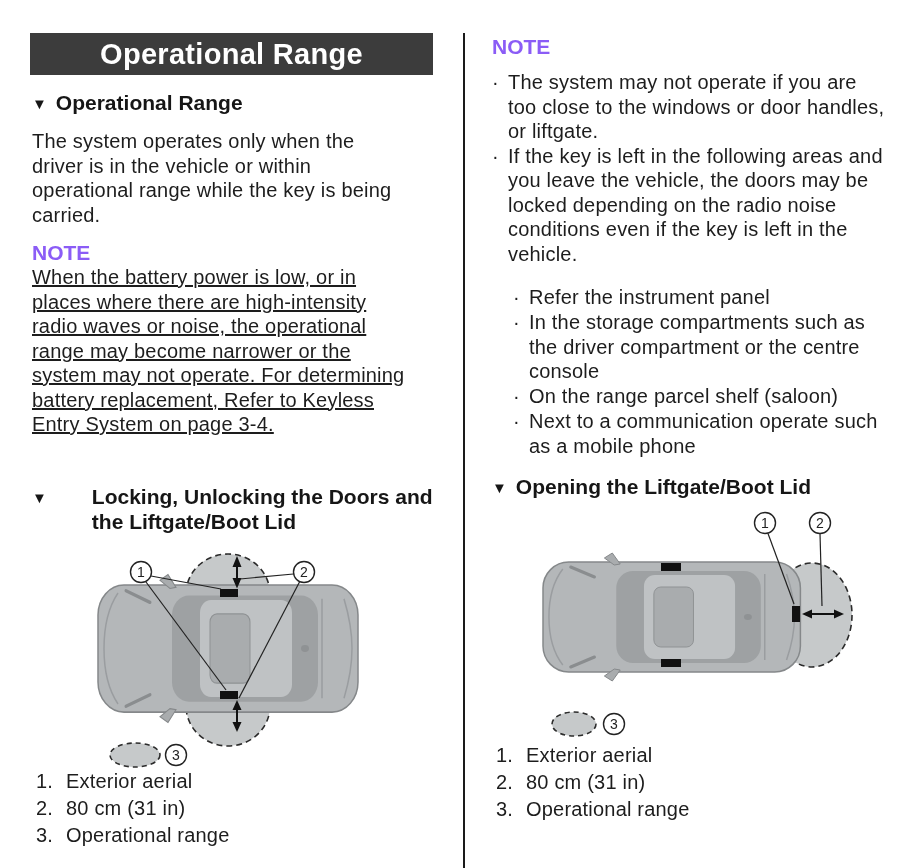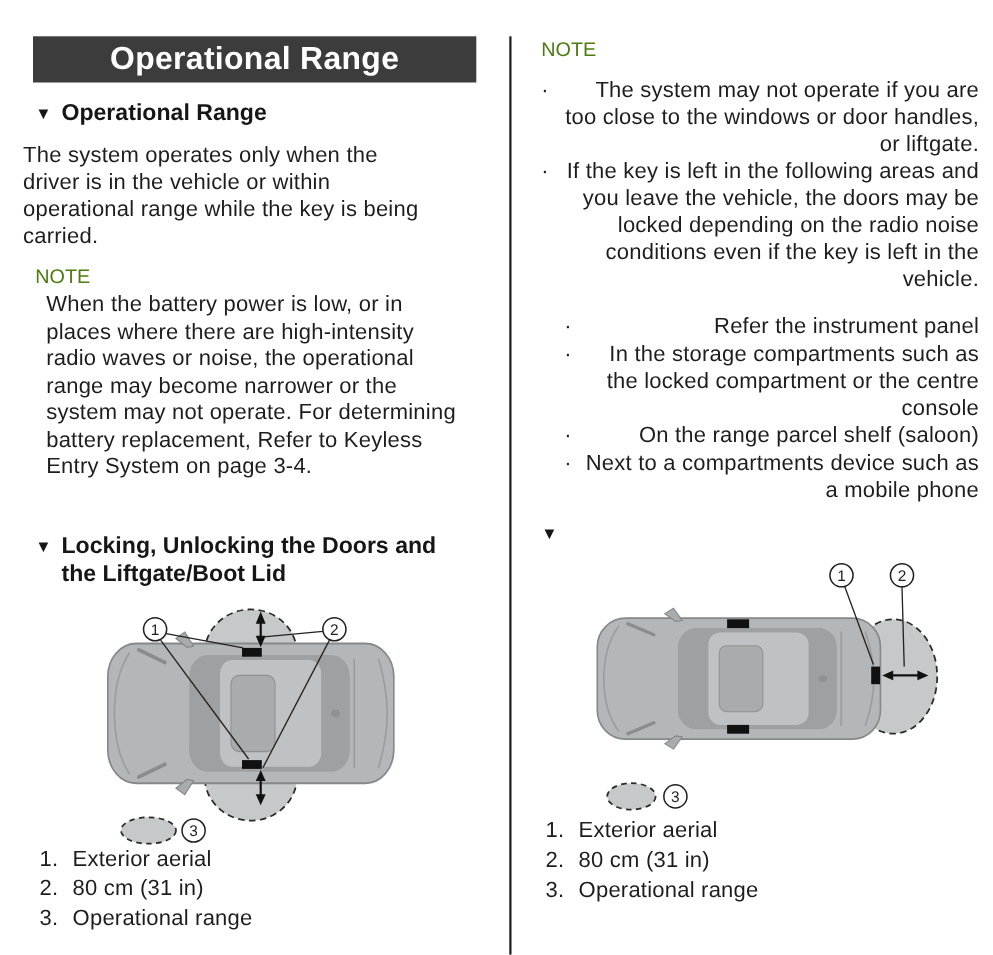--- a/index.html
+++ b/index.html
@@ -23,26 +23,26 @@
   .sec-head{
     display:flex;align-items:baseline;
     font-size:21px;font-weight:bold;color:#161616;
     line-height:25px;
   }
   .sec-head .tri{font-size:15px;margin-right:9px;flex:0 0 auto;transform:translateY(-1px);}
 
   .body-text{
     font-size:20px;line-height:24.5px;letter-spacing:0.2px;color:#1d1d1d;
   }
-  .note-label{font-size:18px;font-weight:normal;color:#4d7c0f;}
+  .note-label{font-size:21px;font-weight:bold;color:#8b5cf6;}
 
   
   .b-row{display:flex;}
   .b-row .dot{flex:0 0 16px;}
-  .b-row .b-text{flex:1 1 auto;text-align:right;}
+  .b-row .b-text{flex:1 1 auto;}
 
   
   .num-list{font-size:20px;line-height:27px;letter-spacing:0.2px;}
   .num-row{display:flex;}
   .num-row .n{flex:0 0 30px;}
 
   .divider{
     left:463px;top:33px;width:2px;height:835px;background:#1a1a1a;
   }
 
@@ -53,29 +53,29 @@
 
 <div class="abs banner">
   <span>Operational Range</span>
 </div>
 
 <div class="abs sec-head" style="left:32px;top:90px;width:410px;">
   <span class="tri">▼</span>
   <span>Operational Range</span>
 </div>
 
-<div class="abs body-text" style="left:21px;top:129px;width:372px;">The system operates only when the driver is in the vehicle or within operational range while the key is being carried.</div>
+<div class="abs body-text" style="left:32px;top:129px;width:372px;">The system operates only when the driver is in the vehicle or within operational range while the key is being carried.</div>
 
 <div class="abs note-label" style="left:32px;top:241px;">NOTE</div>
 
-<div class="abs body-text" style="left:42px;top:265px;width:385px;">When the battery power is low, or in places where there are high-intensity radio waves or noise, the operational range may become narrower or the system may not operate. For determining battery replacement, Refer to Keyless Entry System on page 3-4.</div>
+<div class="abs body-text" style="left:32px;top:265px;width:385px;text-decoration:underline;">When the battery power is low, or in places where there are high-intensity radio waves or noise, the operational range may become narrower or the system may not operate. For determining battery replacement, Refer to Keyless Entry System on page 3-4.</div>
 
 <div class="abs sec-head" style="left:32px;top:484px;width:420px;">
   <span class="tri">▼</span>
-  <span style="width:352px;">Locking, Unlocking the Doors and the Liftgate/Boot Lid</span>
+  <span style="width:352px;margin-left:36px;">Locking, Unlocking the Doors and the Liftgate/Boot Lid</span>
 </div>
 
 <svg class="abs" style="left:60px;top:543px;" width="400" height="235" viewBox="0 0 400 235" xmlns="http://www.w3.org/2000/svg" xmlns:xlink="http://www.w3.org/1999/xlink">
   <defs>
     <g id="car-top-view">
       <rect x="0" y="0" width="260" height="110" rx="26" fill="#b4b7b9" stroke="#85888a" stroke-width="1.5"></rect>
       <path d="M20,7 Q6,25 6,55 Q6,85 20,103" fill="none" stroke="#9a9da0" stroke-width="1.5"></path>
       <path d="M28,5 L52,15 M28,105 L52,95" stroke="#8a8d8f" stroke-width="3" stroke-linecap="round"></path>
       <rect x="74" y="9" width="146" height="92" rx="17" fill="#9ea1a3"></rect>
       <rect x="102" y="13" width="92" height="84" rx="11" fill="#bfc2c4"></rect>
@@ -162,34 +162,35 @@
   </div>
 </div>
 
 <div class="abs body-text" style="left:513px;top:285px;width:377px;line-height:24.8px;">
   <div class="b-row">
     <span class="dot">·</span>
     <span class="b-text">Refer the instrument panel</span>
   </div>
   <div class="b-row">
     <span class="dot">·</span>
-    <span class="b-text">In the storage compartments such as the locked compartment or the centre console</span>
+    <span class="b-text">In the storage compartments such as the driver compartment or the centre console</span>
   </div>
   <div class="b-row">
     <span class="dot">·</span>
     <span class="b-text">On the range parcel shelf (saloon)</span>
   </div>
   <div class="b-row">
     <span class="dot">·</span>
-    <span class="b-text">Next to a compartments device such as a mobile phone</span>
+    <span class="b-text">Next to a communication operate such as a mobile phone</span>
   </div>
 </div>
 
 <div class="abs sec-head" style="left:492px;top:474px;width:400px;">
   <span class="tri">▼</span>
+  <span>Opening the Liftgate/Boot Lid</span>
 </div>
 
 <svg class="abs" style="left:480px;top:505px;" width="420" height="235" viewBox="0 0 420 235" xmlns="http://www.w3.org/2000/svg" xmlns:xlink="http://www.w3.org/1999/xlink">
 
   <ellipse cx="332" cy="110" rx="40" ry="52" fill="#c6c9ca" stroke="#2b2b2b" stroke-width="1.6" stroke-dasharray="6,4"></ellipse>
 
   <use href="#car-top-view" xlink:href="#car-top-view" transform="translate(63,57) scale(0.99,1)"></use>
 
   <g>
     <rect x="181" y="58" width="20" height="8" fill="#111"></rect>

